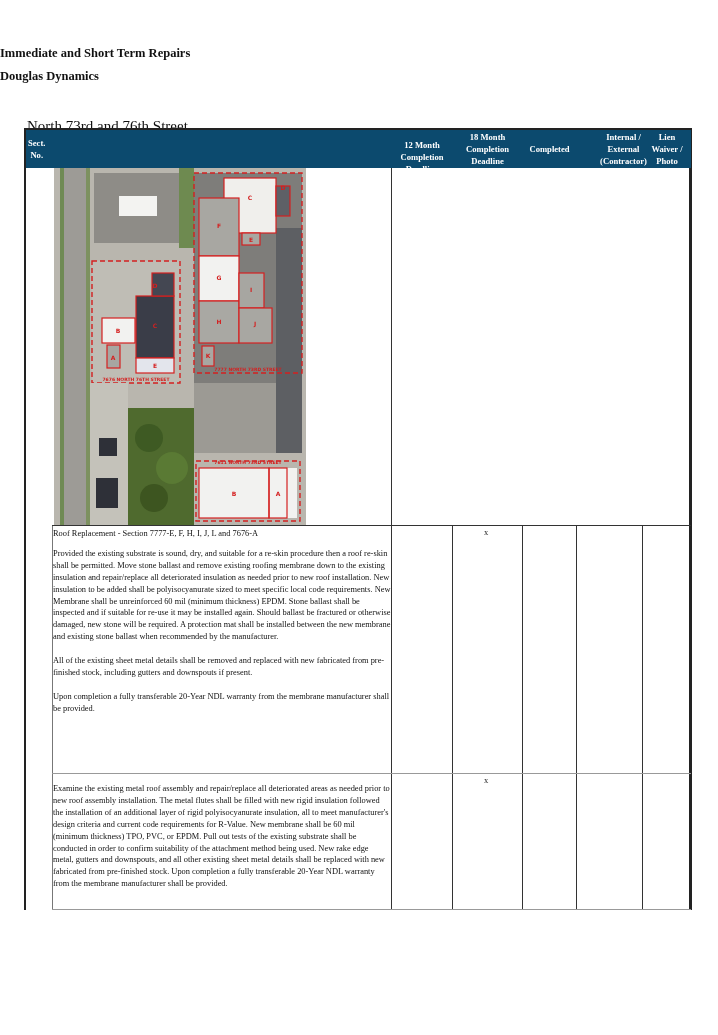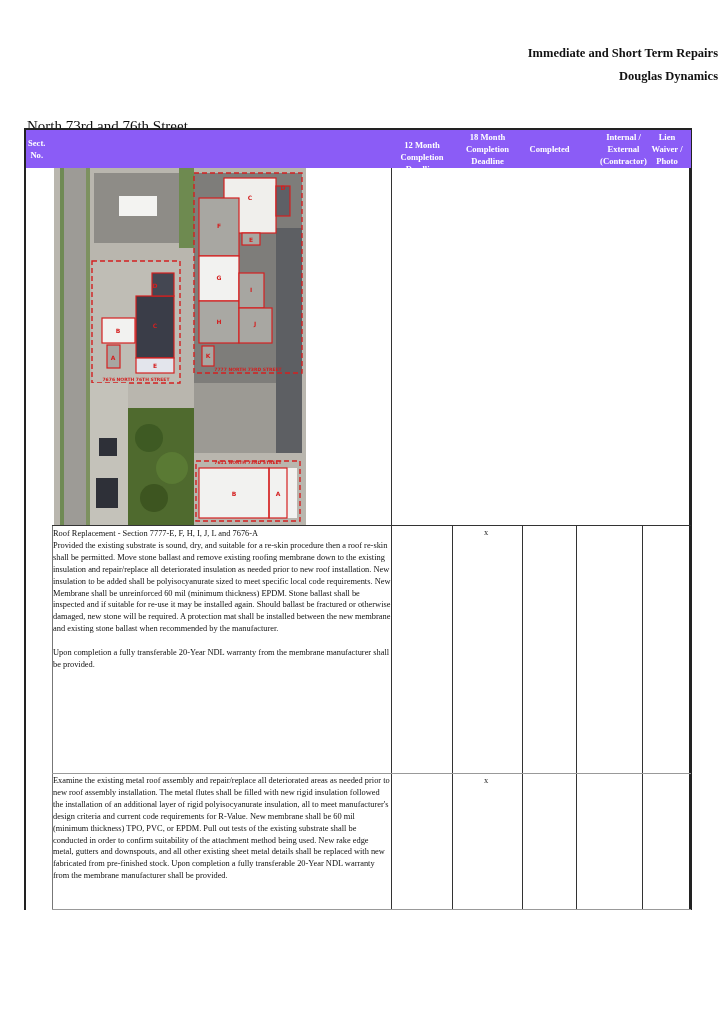--- a/index.html
+++ b/index.html
@@ -1,34 +1,34 @@
 <!DOCTYPE html>
 <html><head>
 <meta charset="utf-8">
 <style>
   html, body { margin:0; padding:0; background:#ffffff; }
   body { width:718px; height:1035px; position:relative; overflow:hidden;
          font-family:"Liberation Serif", "DejaVu Serif", serif; color:#111; }
-  .title { position:absolute; left:0; width:718px; text-align:right; font-weight:bold; font-size:12.5px; }
+  .title { position:absolute; left:0; width:718px; text-align:left; font-weight:bold; font-size:12.5px; }
   #t1 { top:46px; }
   #t2 { top:69px; }
   .addr { position:absolute; left:27px; font-size:15px; line-height:11px;margin-top:29px; }
   #a1 { top:92px; }
   #a2 { top:103px; }
 
   #table { position:absolute; left:24px; top:128px; width:668px; height:782px;
            border-left:2px solid #222; border-right:3px solid #222; box-sizing:border-box; }
-  .hdr { position:absolute; left:0; top:0; width:665px; height:40px; background:#8b5cf6;
+  .hdr { position:absolute; left:0; top:0; width:665px; height:40px; background:#0c4a6e;
          border-top:2px solid #222; box-sizing:border-box; }
   .hcell { position:absolute; top:0; height:38px; color:#fff; font-weight:bold; font-size:8.6px;
            line-height:12px; display:flex; align-items:center; justify-content:center; text-align:center; }
   .vline { position:absolute; width:1px; background:#333; }
   .hline { position:absolute; height:1px; background:#999; }
   .desc { position:absolute; left:27px; width:338px; font-size:8.4px; line-height:11.9px; color:#111; overflow:hidden; }
-  .desc p { margin:0 0 12px 0; }
+  .desc p { margin:8px 0 12px 0; }
   .desc .head { }
   .mark { position:absolute; font-size:8.5px; color:#222; }
 
   #aerial { position:absolute; left:28px; top:40px; width:252px; height:357px; background:#b7b4ad; overflow:hidden; }
 </style>
 </head>
 <body>
 
 <div class="title" id="t1">Immediate and Short Term Repairs</div>
 <div class="title" id="t2">Douglas Dynamics</div>
@@ -136,20 +136,21 @@
   <div class="vline" style="left:616px;top:398px;height:384px;"></div>
   <div class="vline" style="left:26px;top:398px;height:384px;background:#777;"></div>
 
   <div class="hline" style="left:26px;top:397px;width:639px;background:#333;"></div>
   <div class="hline" style="left:26px;top:645px;width:639px;"></div>
   <div class="hline" style="left:26px;top:781px;width:639px;"></div>
 
   <div class="desc" style="top:400px;height:245px;">
     <div class="head">Roof Replacement - Section 7777-E, F, H, I, J, L and 7676-A</div>
     <p>Provided the existing substrate is sound, dry, and suitable for a re-skin procedure then a roof re-skin shall be permitted.  Move stone ballast and remove existing roofing membrane down to the existing insulation and repair/replace all deteriorated insulation as needed prior to new roof installation.  New insulation to be added shall be polyisocyanurate sized to meet specific local code requirements.  New Membrane shall be unreinforced 60 mil (minimum thickness) EPDM.  Stone ballast shall be inspected and if suitable for re-use it may be installed again.  Should ballast be fractured or otherwise damaged, new stone will be required.  A protection mat shall be installed between the new membrane and existing stone ballast when recommended by the manufacturer.</p>
+    <p>All of the existing sheet metal details shall be removed and replaced with new fabricated from pre-finished stock, including gutters and downspouts if present.</p>
     <p>Upon completion a fully transferable 20-Year NDL warranty from the membrane manufacturer shall be provided.</p>
   </div>
   <div class="mark" style="left:458px;top:399px;">x</div>
 
   <div class="desc" style="top:647px;height:134px;">
     <p>Examine the existing metal roof assembly and repair/replace all deteriorated areas as needed prior to new roof assembly installation.  The metal flutes shall be filled with new rigid insulation followed the installation of an additional layer of rigid polyisocyanurate insulation, all to meet manufacturer's design criteria and current code requirements for R-Value.  New membrane shall be 60 mil (minimum thickness) TPO, PVC, or EPDM.  Pull out tests of the existing substrate shall be conducted in order to confirm suitability of the attachment method being used.  New rake edge metal, gutters and downspouts, and all other existing sheet metal details shall be replaced with new fabricated from pre-finished stock.  Upon completion a fully transferable 20-Year NDL warranty from the membrane manufacturer shall be provided.</p>
   </div>
   <div class="mark" style="left:458px;top:647px;">x</div>
 </div>
 

